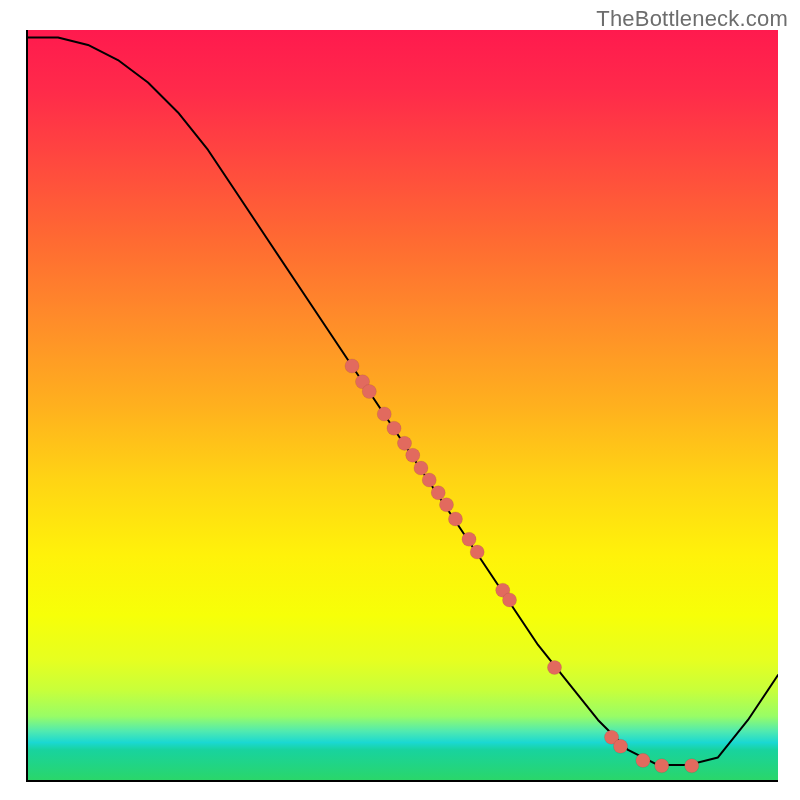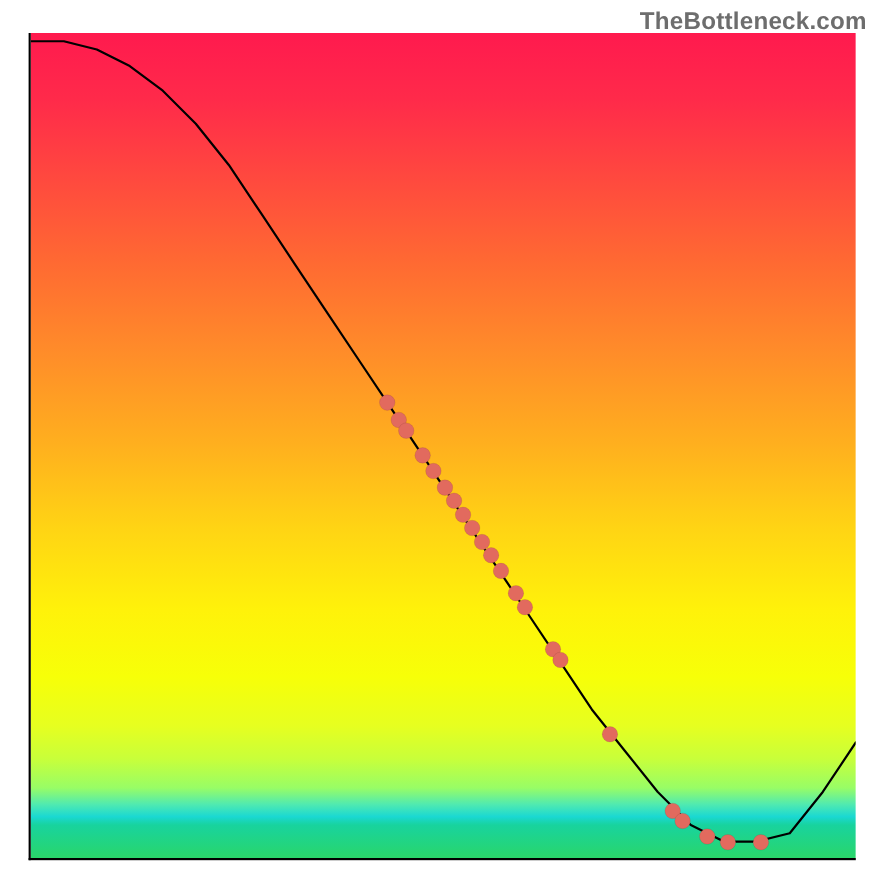--- a/index.html
+++ b/index.html
@@ -15,21 +15,21 @@
     position: relative;
     width: 800px;
     height: 800px;
   }
   .watermark {
     position: absolute;
     top: 6px;
     right: 12px;
     font-size: 22px;
     color: #6d6d6d;
-    font-weight: 700;
+    font-weight: 400;
     letter-spacing: 0.2px;
     z-index: 10;
   }
   .plot {
     position: absolute;
     left: 26px;
     top: 30px;
     width: 752px;
     height: 752px;
     box-sizing: border-box;

